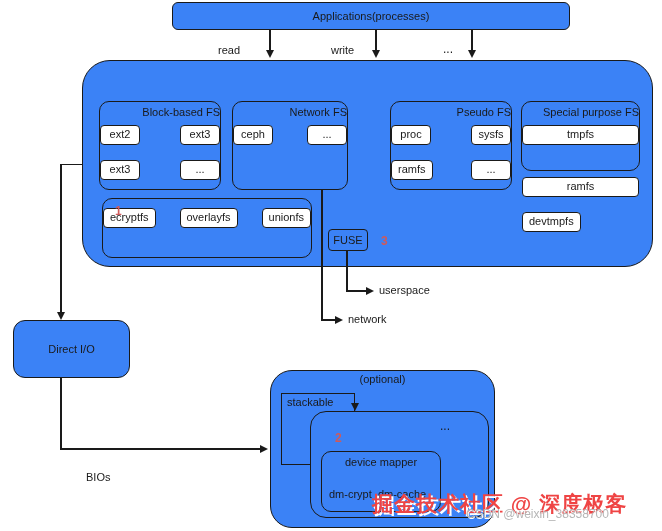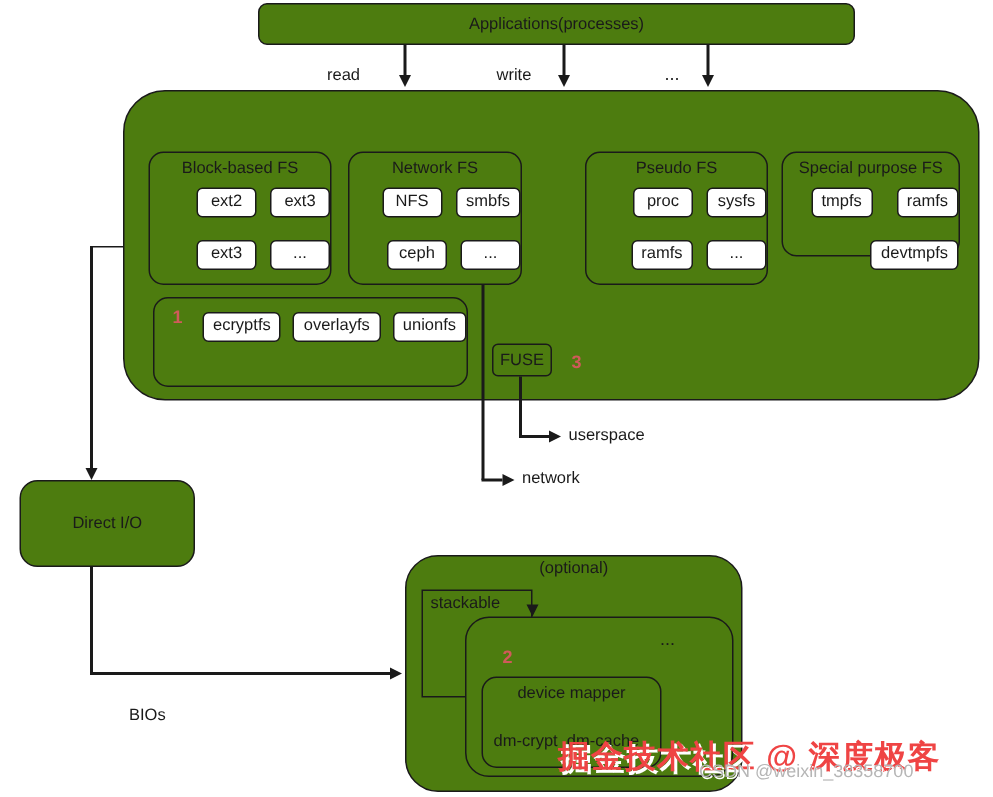--- a/index.html
+++ b/index.html
@@ -1,30 +1,30 @@
 <!DOCTYPE html>
 <html><head>
 <meta charset="utf-8">
 <style>
   html,body{margin:0;padding:0;background:#fff;}
   .canvas{position:relative;width:662px;height:531px;background:#ffffff;overflow:hidden;
           font-family:"Liberation Sans","DejaVu Sans",sans-serif;font-size:11px;color:#1a1a1a;}
-  .box{position:absolute;box-sizing:border-box;border:1.3px solid #1a1a1a;background:#4d7c0f;z-index:2;}
+  .box{position:absolute;box-sizing:border-box;border:1.3px solid #1a1a1a;background:#3b82f6;z-index:2;}
   .lbl{position:absolute;white-space:nowrap;z-index:4;}
   .center{display:flex;align-items:center;justify-content:center;}
   .line{position:absolute;background:#1a1a1a;z-index:3;}
   .ah-down{position:absolute;width:0;height:0;border-left:4.5px solid transparent;
            border-right:4.5px solid transparent;border-top:8px solid #1a1a1a;z-index:3;}
   .ah-right{position:absolute;width:0;height:0;border-top:4.5px solid transparent;
             border-bottom:4.5px solid transparent;border-left:8px solid #1a1a1a;z-index:3;}
   .fs-group{border-radius:10px;}
-  .g-title{text-align:center;margin-top:4px;}
-  .g-row{display:flex;justify-content:flex-end;gap:9px;margin-top:7px;}
+  .g-title{text-align:right;margin-top:4px;}
+  .g-row{display:flex;justify-content:space-between;gap:9px;margin-top:7px;}
   .g-row + .g-row{margin-top:15px;}
-  .g-row.wide{gap:16px;}
+  .g-row.wide{gap:32px;flex-direction:column;}
   .chip{border:1.3px solid #1a1a1a;border-radius:4px;background:#fff;box-sizing:border-box;
         min-width:40px;height:20px;line-height:17px;text-align:center;padding:0 6px;}
   .marker{position:absolute;color:#d05a5a;font-weight:bold;font-size:12px;z-index:4;}
   .wm-main{position:absolute;left:372px;top:490px;font-size:21px;font-weight:bold;letter-spacing:1px;
            color:#ef4444;text-shadow:2px 2px 0 #ffffff;z-index:10;white-space:nowrap;}
   .wm-sub{position:absolute;left:466px;top:507px;font-size:12px;color:#b6b6b6;
           text-shadow:1px 1px 0 #ffffff;z-index:10;white-space:nowrap;}
 </style>
 </head>
 <body>
@@ -56,24 +56,20 @@
       <div class="chip">ext3</div>
     </div>
     <div class="g-row">
       <div class="chip">ext3</div>
       <div class="chip">...</div>
     </div>
   </div>
 
   <div class="box fs-group" style="left:232px;top:101px;width:116px;height:89px;">
     <div class="g-title">Network FS</div>
-    <div class="g-row">
-      <div class="chip">NFS</div>
-      <div class="chip">smbfs</div>
-    </div>
     <div class="g-row">
       <div class="chip">ceph</div>
       <div class="chip">...</div>
     </div>
   </div>
 
   <div class="box fs-group" style="left:390px;top:101px;width:122px;height:89px;">
     <div class="g-title">Pseudo FS</div>
     <div class="g-row">
       <div class="chip">proc</div>

